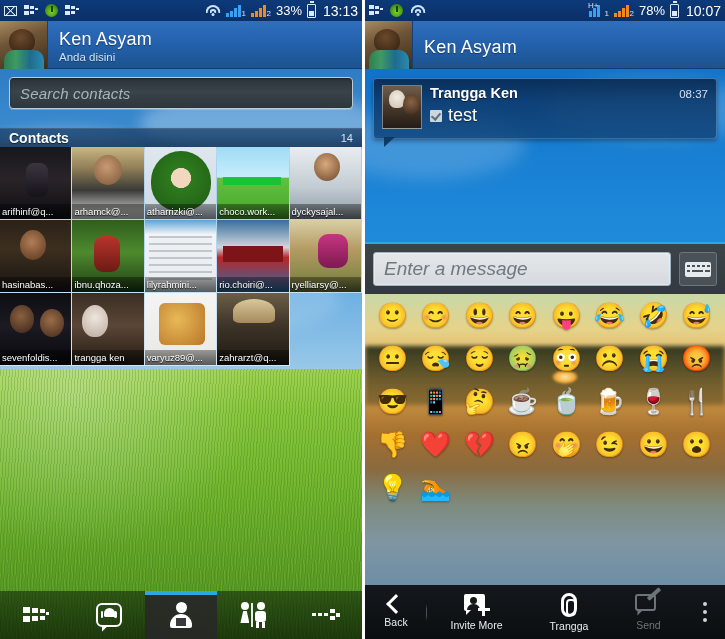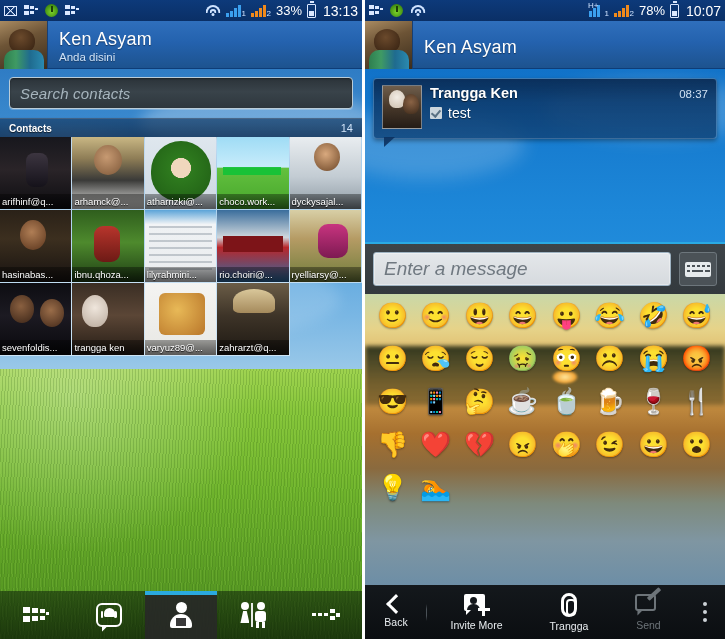--- a/index.html
+++ b/index.html
@@ -102,38 +102,38 @@
       linear-gradient(180deg,#9fd34f 0%,#86c63a 16%,#6fb42c 45%,#5da025 72%,#4d8c1e 100%);
   }
   .lp-grass:after {
     content:""; position:absolute; inset:0; opacity:.5;
     background-image:
       repeating-linear-gradient(94deg, rgba(40,90,15,.40) 0 1px, transparent 1px 3px),
       repeating-linear-gradient(86deg, rgba(160,215,90,.35) 0 1px, transparent 1px 4px);
   }
 
   
-  .searchwrap { position:relative; z-index:10; padding:8px 9px 9px 9px; }
+  .searchwrap { position:relative; z-index:10; padding:8px 9px 19px 9px; }
   .searchbox {
     height:32px; border-radius:4px;
     background:linear-gradient(180deg,#2b3339 0%,#39434a 45%,#2e373d 100%);
     border:1px solid #b9ccd8; box-shadow:0 1px 2px rgba(0,0,0,.35) inset, 0 1px 0 rgba(255,255,255,.25);
     display:flex; align-items:center; padding:0 10px;
   }
   .searchbox span { color:#a6b4bd; font-size:15px; font-style:italic; letter-spacing:.2px; }
 
   
   .sechead {
     position:relative; z-index:10; height:19px;
     background:linear-gradient(180deg, rgba(22,62,106,.72) 0%, rgba(14,44,80,.80) 100%);
     border-top:1px solid rgba(255,255,255,.18);
     display:flex; align-items:center; padding:0 9px;
     box-shadow:0 1px 2px rgba(0,0,0,.35);
   }
-  .sechead .t { color:#ffffff; font-size:10px; font-weight:bold; text-shadow:0 1px 1px rgba(0,0,0,.6); }
+  .sechead .t { color:#ffffff; font-size:14px; font-weight:bold; text-shadow:0 1px 1px rgba(0,0,0,.6); }
   .sechead .c { margin-left:auto; color:#cfe2f7; font-size:11px; }
 
   
   .grid { position:relative; z-index:10; display:flex; flex-wrap:wrap; }
   .cell {
     width:72.4px; height:73px; position:relative; overflow:hidden;
     border-right:1px solid rgba(255,255,255,.55);
     border-bottom:1px solid rgba(255,255,255,.55);
   }
   .cell .ph { position:absolute; inset:0; }
@@ -264,21 +264,21 @@
   .bub-av:after{content:"";position:absolute;left:20px;top:8px;width:16px;height:20px;border-radius:50% 50% 40% 40%;
     background:radial-gradient(circle at 50% 40%,#8a6345,#3e2a1a);}
   .bub-body { flex:1; min-width:0; }
   .bub-top { display:flex; align-items:baseline; }
   .bub-name { color:#ffffff; font-size:14.5px; font-weight:bold; text-shadow:0 1px 1px rgba(0,0,0,.6); }
   .bub-time { margin-left:auto; color:#cfe0f2; font-size:11.5px; }
   .bub-line { display:flex; align-items:center; gap:6px; margin-top:4px; }
   .tick { width:12px; height:12px; background:#ccd6dd; border-radius:1px; position:relative; flex:0 0 12px; }
   .tick:after{content:"";position:absolute;left:3px;top:1px;width:4px;height:7px;
     border:2px solid #5a7183;border-top:none;border-left:none;transform:rotate(40deg);}
-  .bub-text { color:#ffffff; font-size:14px; text-shadow:0 1px 1px rgba(0,0,0,.5); }
+  .bub-text { color:#ffffff; font-size:18px; text-shadow:0 1px 1px rgba(0,0,0,.5); }
 
   
   .inputrow {
     position:absolute; left:0; right:0; top:242px; height:52px; z-index:15;
     background:linear-gradient(180deg,#3d4449 0%,#33393d 100%);
     border-top:2px solid #2aaae4;
     display:flex; align-items:center; padding:0 8px; gap:8px;
   }
   .msgfield {
     flex:1; height:34px; border-radius:3px;

